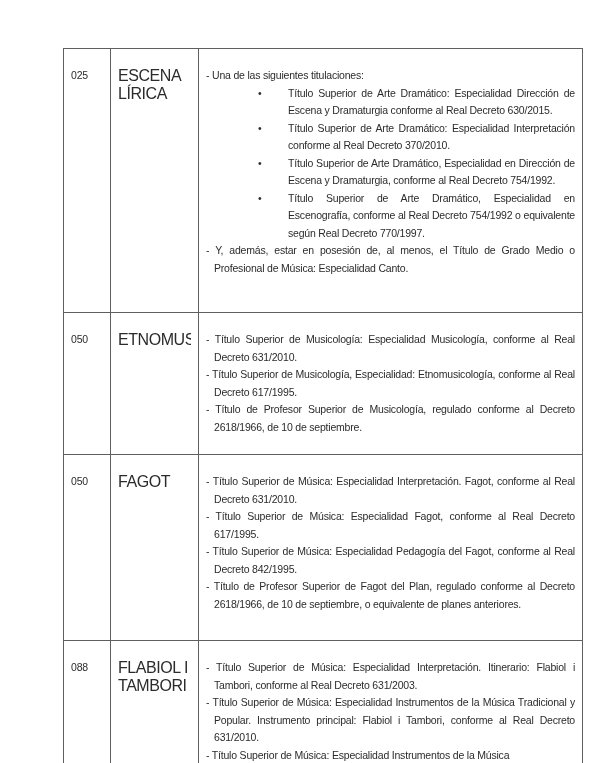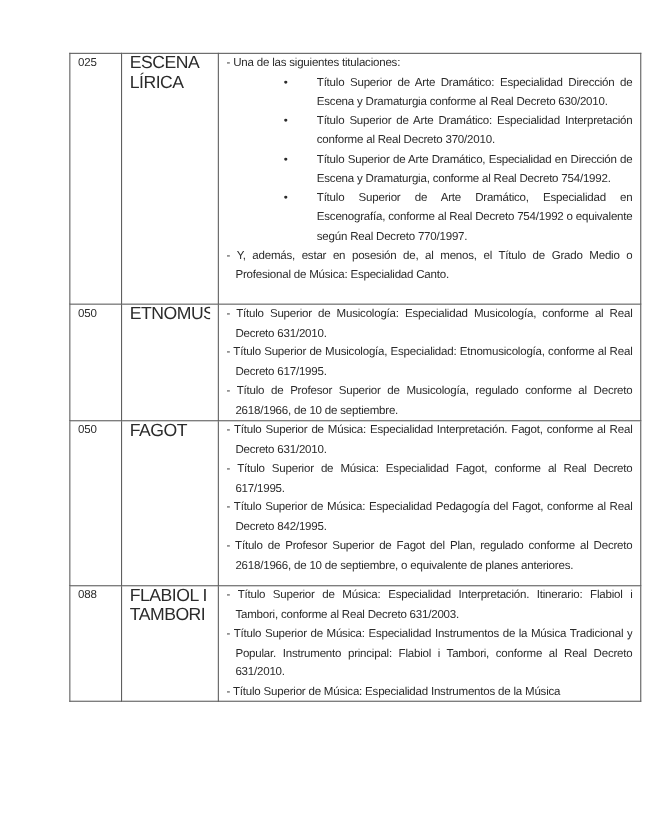--- a/index.html
+++ b/index.html
@@ -20,21 +20,21 @@
     position: absolute;
     left: 63px;
     top: 48px;
     width: 519px;
     border-collapse: collapse;
     table-layout: fixed;
   }
   table.grid td {
     border: 1px solid #5f5f5f;
     vertical-align: top;
-    padding: 0 7px;
+    padding: 18px 7px;
     font-size: 10.5px;
     line-height: 17.5px;
     letter-spacing: -0.2px;
   }
   col.c-code { width: 47px; }
   col.c-spec { width: 88px; }
   col.c-req  { width: 384px; }
 
   .cellwrap { overflow: hidden; }
   tbody tr:nth-child(1) .cellwrap { height: 227px; }
@@ -77,21 +77,21 @@
         <tr>
     <td>
       <div class="cellwrap code-bind">025</div>
     </td>
     <td>
       <div class="cellwrap spec spec-bind">ESCENA LÍRICA</div>
     </td>
     <td>
       <div class="cellwrap req-list">
               <div class="item item-dash"><span class="marker">-</span> <span>Una de las siguientes titulaciones:</span></div>
-              <div class="item item-bullet"><span class="marker">•</span><span>Título Superior de Arte Dramático: Especialidad Dirección de Escena y Dramaturgia conforme al Real Decreto 630/2010.</span></div>
+              <div class="item item-bullet"><span class="marker">•</span><span>Título Superior de Arte Dramático: Especialidad Dirección de Escena y Dramaturgia conforme al Real Decreto 630/2015.</span></div>
               <div class="item item-bullet"><span class="marker">•</span><span>Título Superior de Arte Dramático: Especialidad Interpretación conforme al Real Decreto 370/2010.</span></div>
               <div class="item item-bullet"><span class="marker">•</span><span>Título Superior de Arte Dramático, Especialidad en Dirección de Escena y Dramaturgia, conforme al Real Decreto 754/1992.</span></div>
               <div class="item item-bullet"><span class="marker">•</span><span>Título Superior de Arte Dramático, Especialidad en Escenografía, conforme al Real Decreto 754/1992 o equivalente según Real Decreto 770/1997.</span></div>
               <div class="item item-dash"><span class="marker">-</span> <span>Y, además, estar en posesión de, al menos, el Título de Grado Medio o Profesional de Música: Especialidad Canto.</span></div>
             </div>
     </td>
   </tr>
         <tr>
     <td>
       <div class="cellwrap code-bind">050</div>

